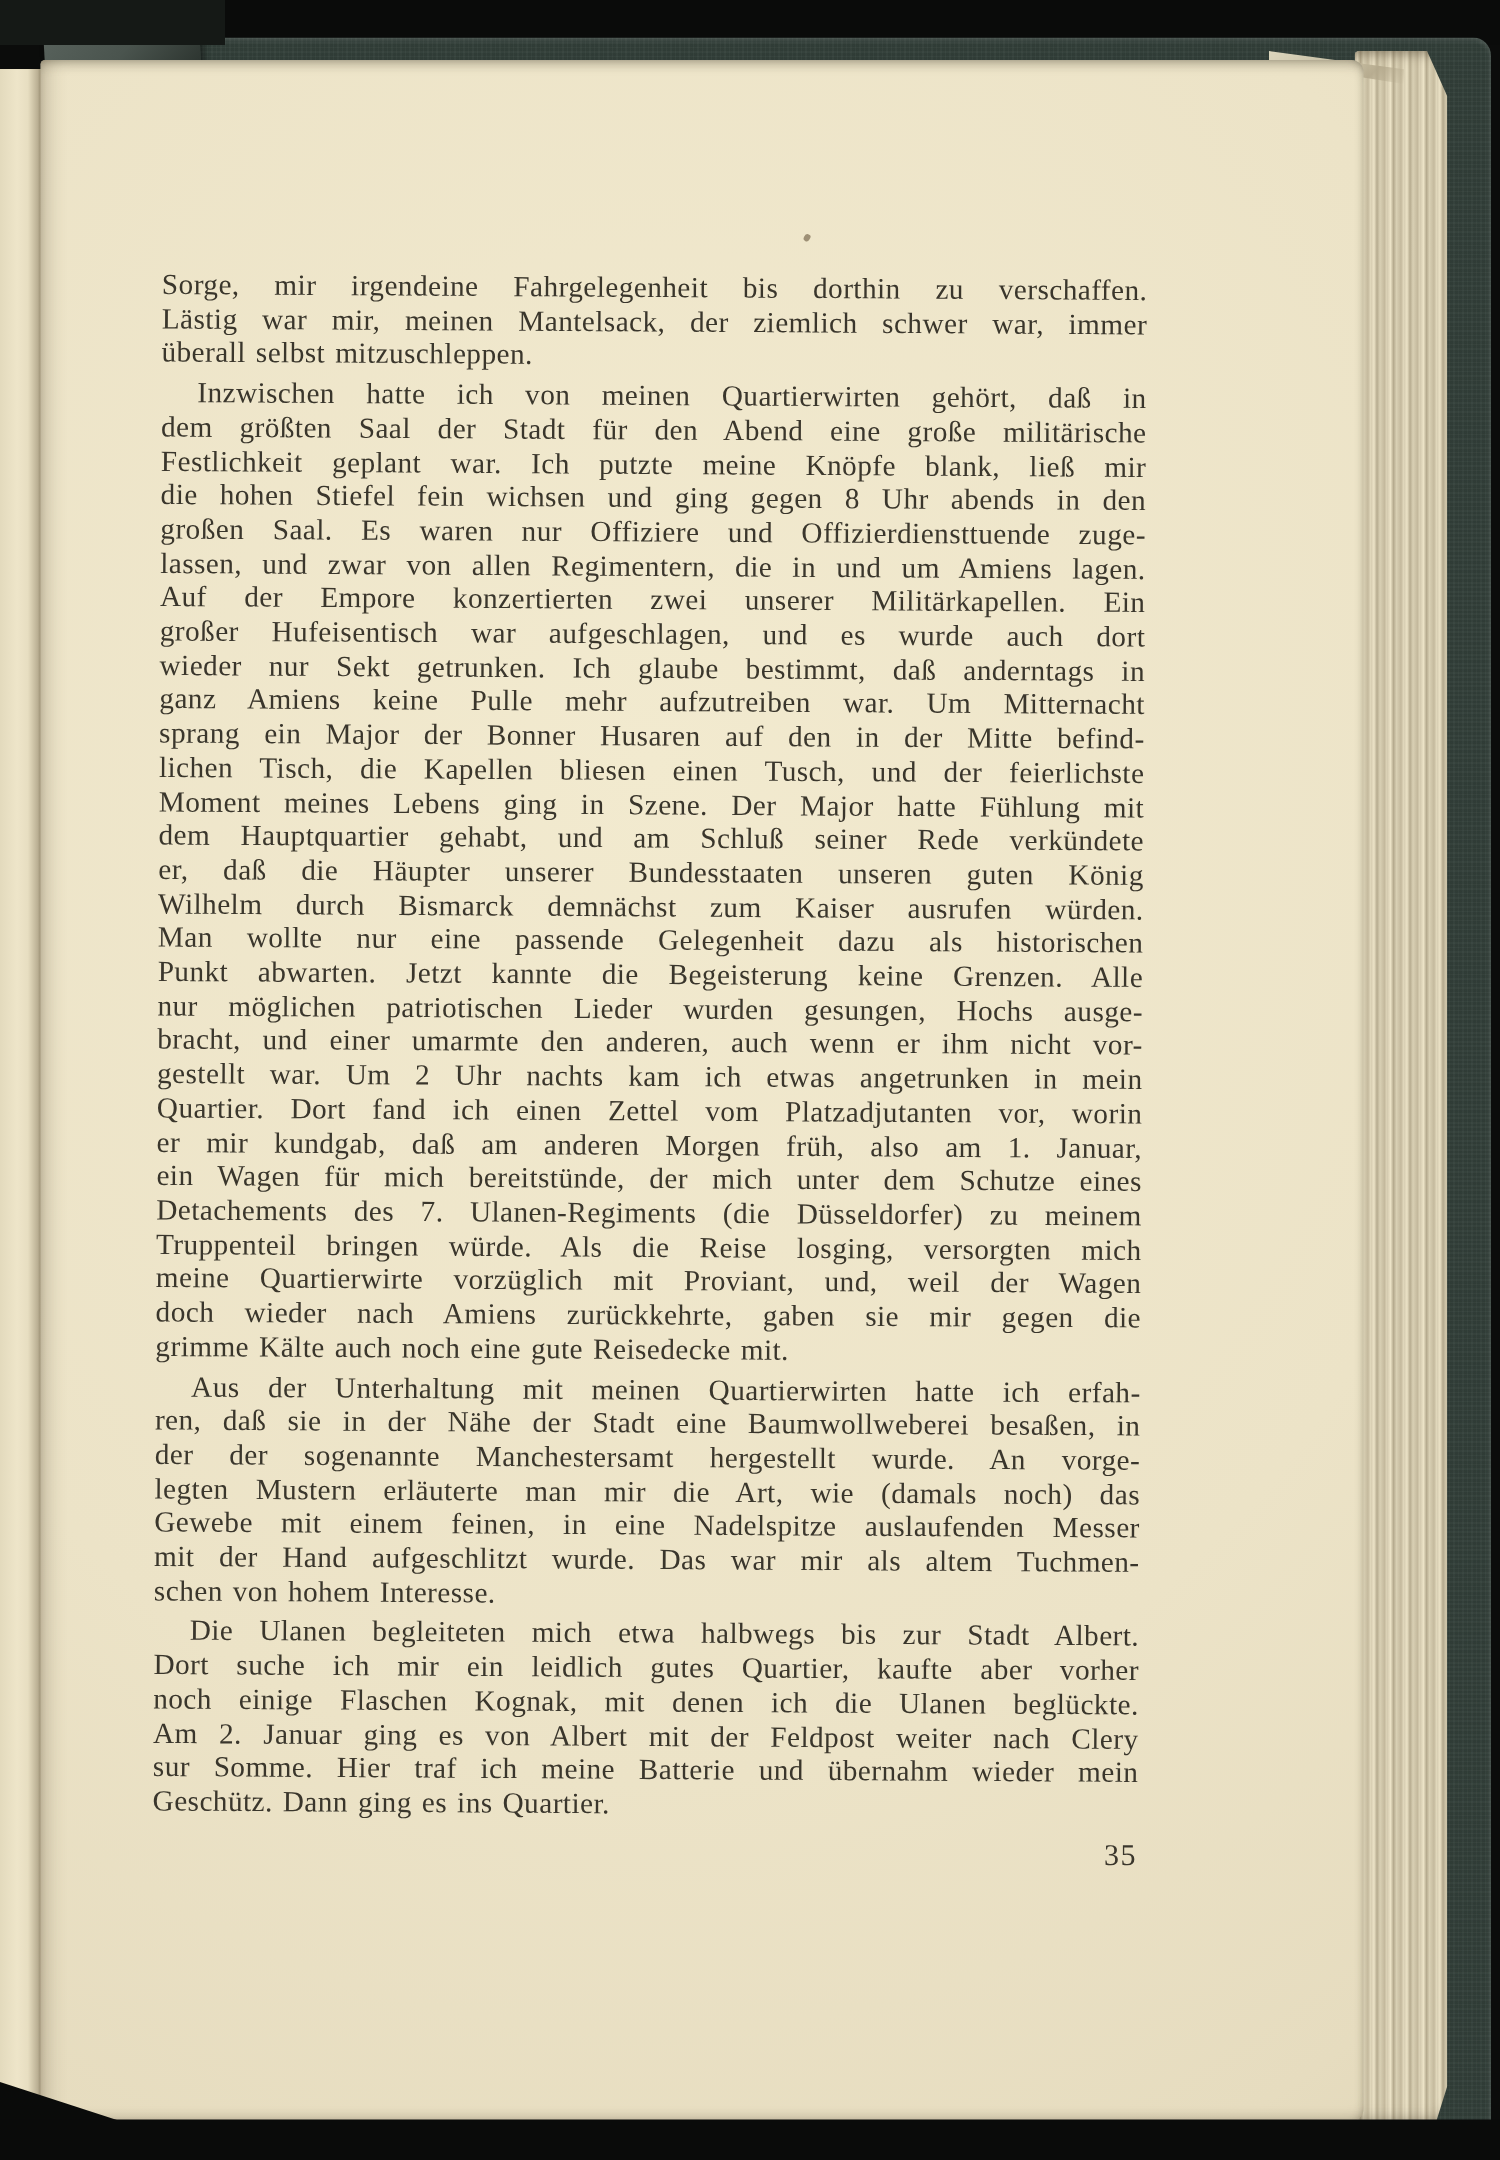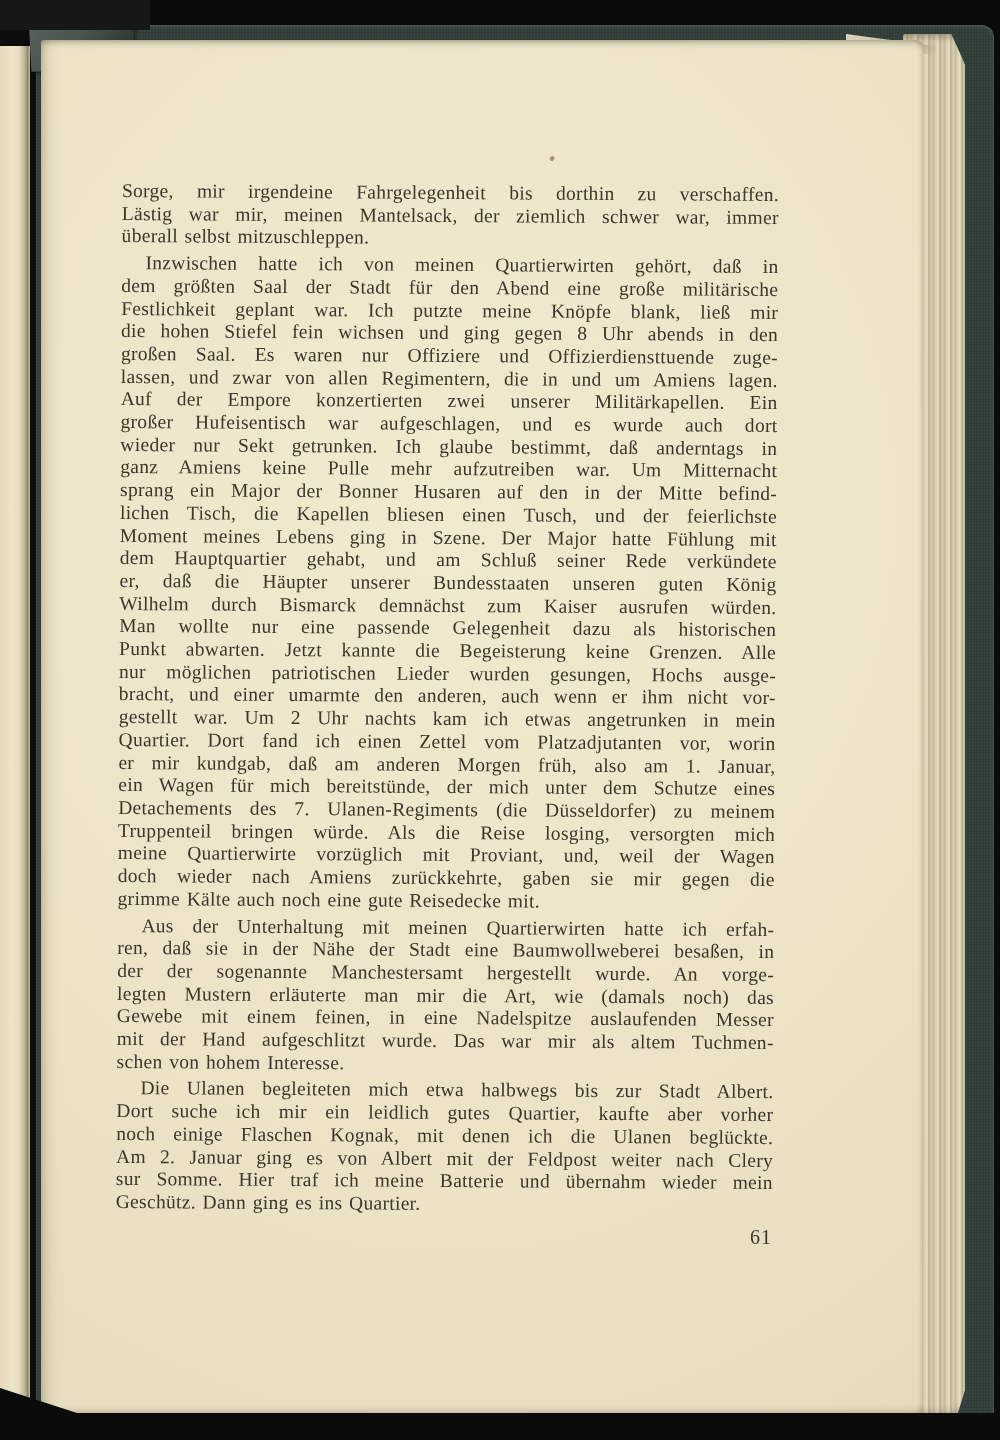--- a/index.html
+++ b/index.html
@@ -56,21 +56,21 @@
     clip-path:polygon(0 0,100% 55%,100% 100%,0 35%);
     opacity:.9;
   }
   
   .left-pages{
     position:absolute;left:0;top:46px;width:30px;height:1360px;
     background:linear-gradient(90deg,#e3dabd 0%,#eee5c9 38%,#e7dec1 62%,#baaf93 84%,#8d8267 93%,#cdc3a6 100%);
   }
   
   .page{
-    position:absolute;left:41px;top:40px;width:882px;height:1374px;
+    position:absolute;left:27px;top:40px;width:882px;height:1374px;
     background:radial-gradient(ellipse 120% 90% at 46% 34%,#f2eacf 0%,#ece3c7 55%,#e6dcbf 82%,#ddd2b3 100%);
     border-radius:3px 8px 8px 2px;
     box-shadow:
       inset 10px 0 16px -10px rgba(70,60,40,.45),
       inset 0 7px 9px -7px rgba(60,55,40,.55),
       inset 0 -7px 9px -7px rgba(60,55,40,.35),
       inset -4px 0 6px -4px rgba(90,80,60,.35);
     font-family: Liberation Serif, serif;
   }
   
@@ -166,17 +166,17 @@
       </div>
       <div class="para indent">
         <div class="line">Die Ulanen begleiteten mich etwa halbwegs bis zur Stadt Albert.</div>
         <div class="line">Dort suche ich mir ein leidlich gutes Quartier, kaufte aber vorher</div>
         <div class="line">noch einige Flaschen Kognak, mit denen ich die Ulanen beglückte.</div>
         <div class="line">Am 2. Januar ging es von Albert mit der Feldpost weiter nach Clery</div>
         <div class="line">sur Somme.  Hier traf ich meine Batterie und übernahm wieder mein</div>
         <div class="line last">Geschütz.  Dann ging es ins Quartier.</div>
       </div>
     </div>
-  <div class="page-number">61</div>
+  <div class="page-number">35</div>
 </div>
 
 <div class="wedge-bottom-left"></div>
 <div class="band-bottom"></div>
 
 </body></html>

